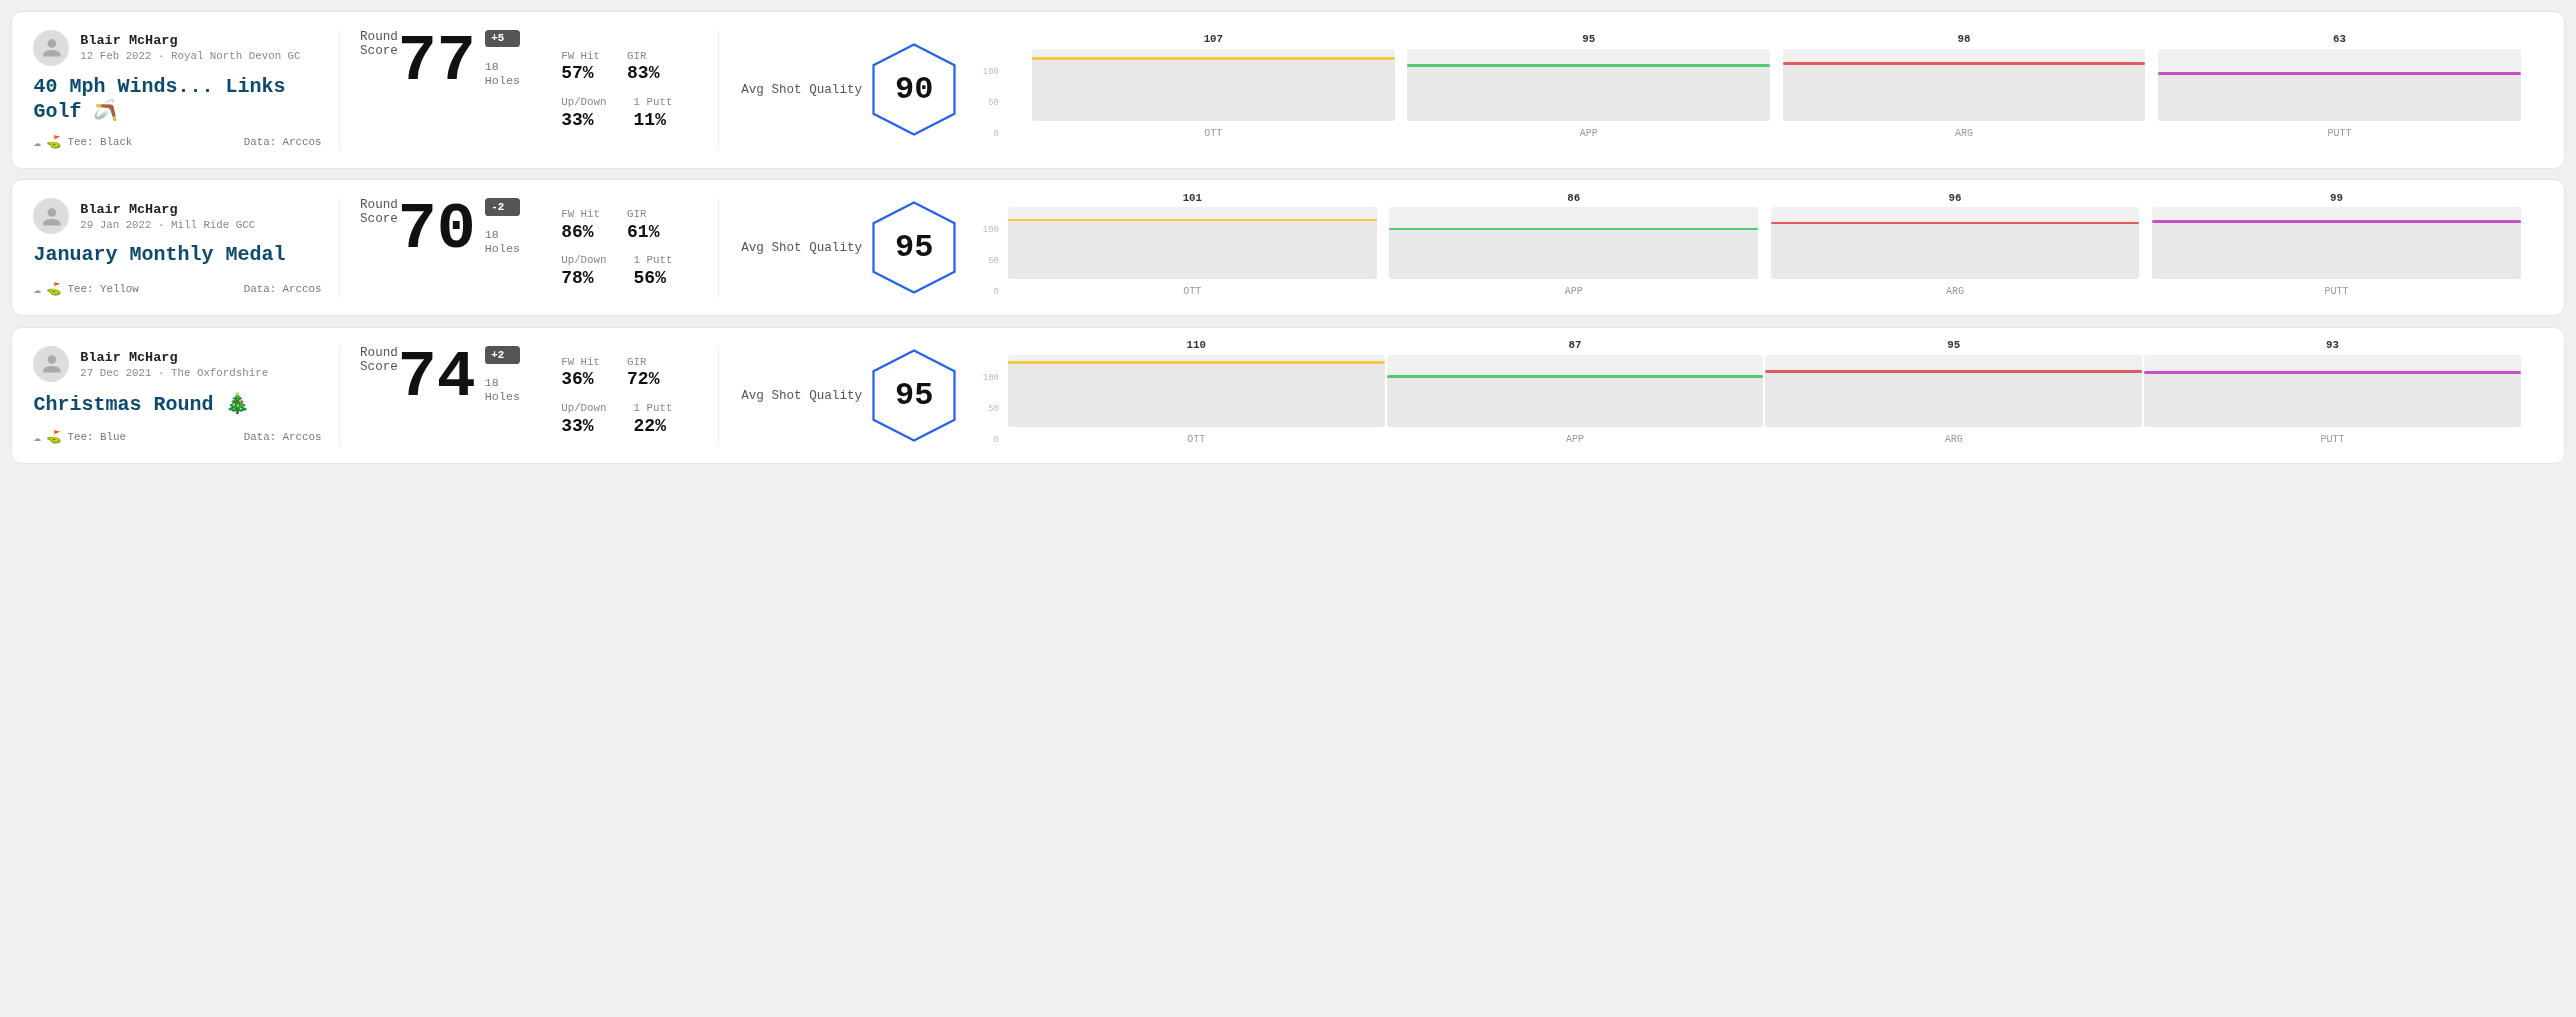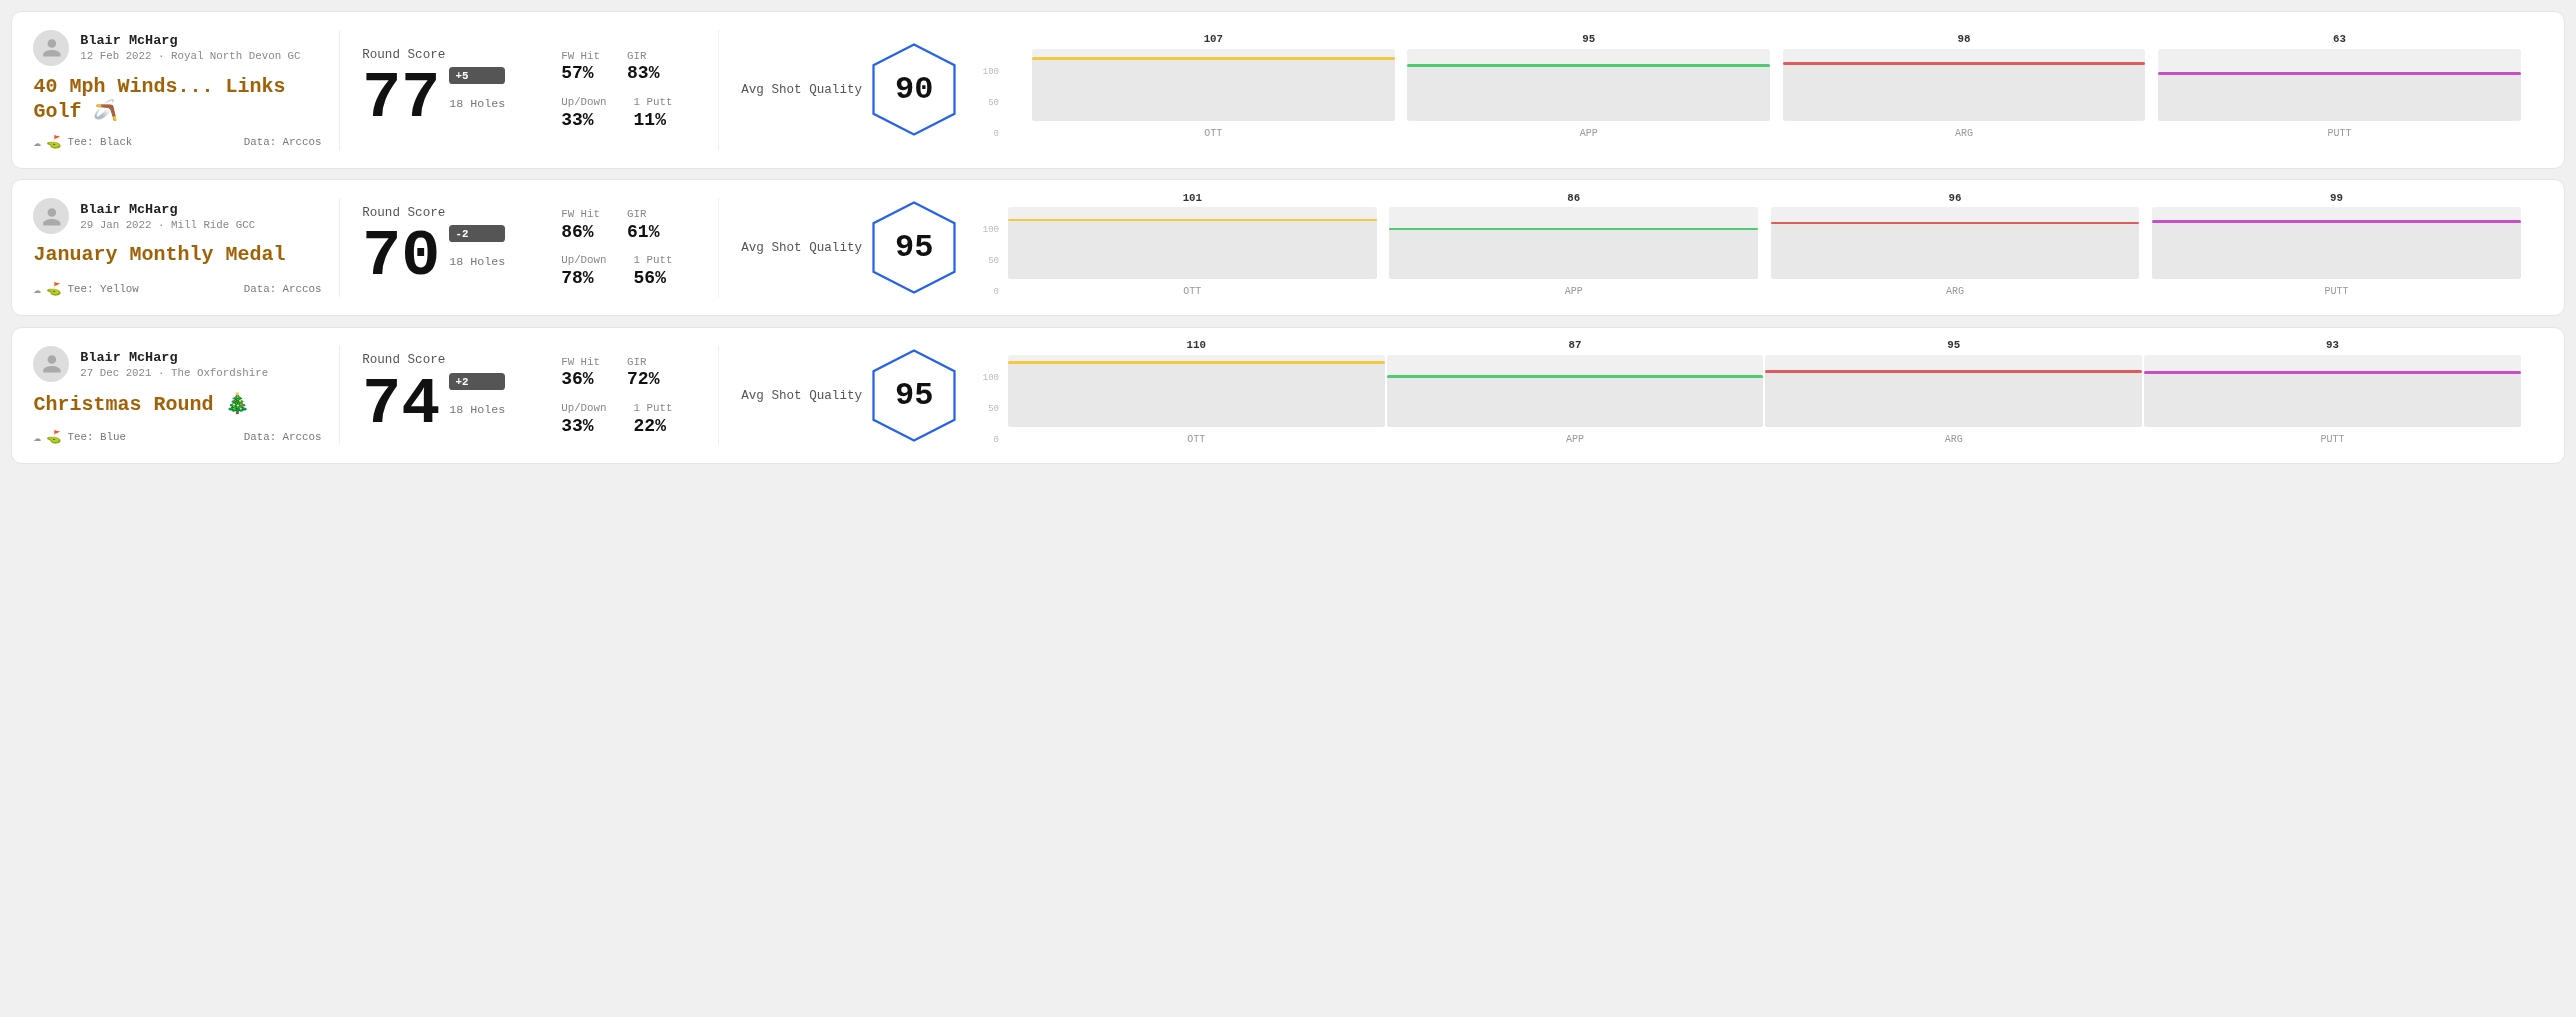--- a/index.html
+++ b/index.html
@@ -56,21 +56,21 @@
       color: #222;
     }
     .player-info .meta {
       font-size: 10.8px;
       color: #888;
       margin-top: 1.8px;
     }
     .round-title {
       font-size: 20px;
       font-weight: 700;
-      color: #a16207;
+      color: #0c4a6e;
       margin: 9px 0 10.8px 0;
     }
     .card-footer {
       display: flex;
       justify-content: space-between;
       align-items: center;
       font-size: 10.8px;
       color: #777;
     }
     .tee-info {
@@ -81,21 +81,21 @@
     .tee-icon {
       font-size: 12.6px;
       color: #999;
     }
 
     .card-score {
       width: 199px;
       min-width: 199px;
       padding: 0 21.7px;
       display: flex;
-      flex-direction: column;
+      flex-direction: row;
       justify-content: center;
     }
     .score-label {
       font-size: 12.6px;
       color: #555;
       margin-bottom: 5.4px;
     }
     .score-row {
       display: flex;
       align-items: flex-start;

